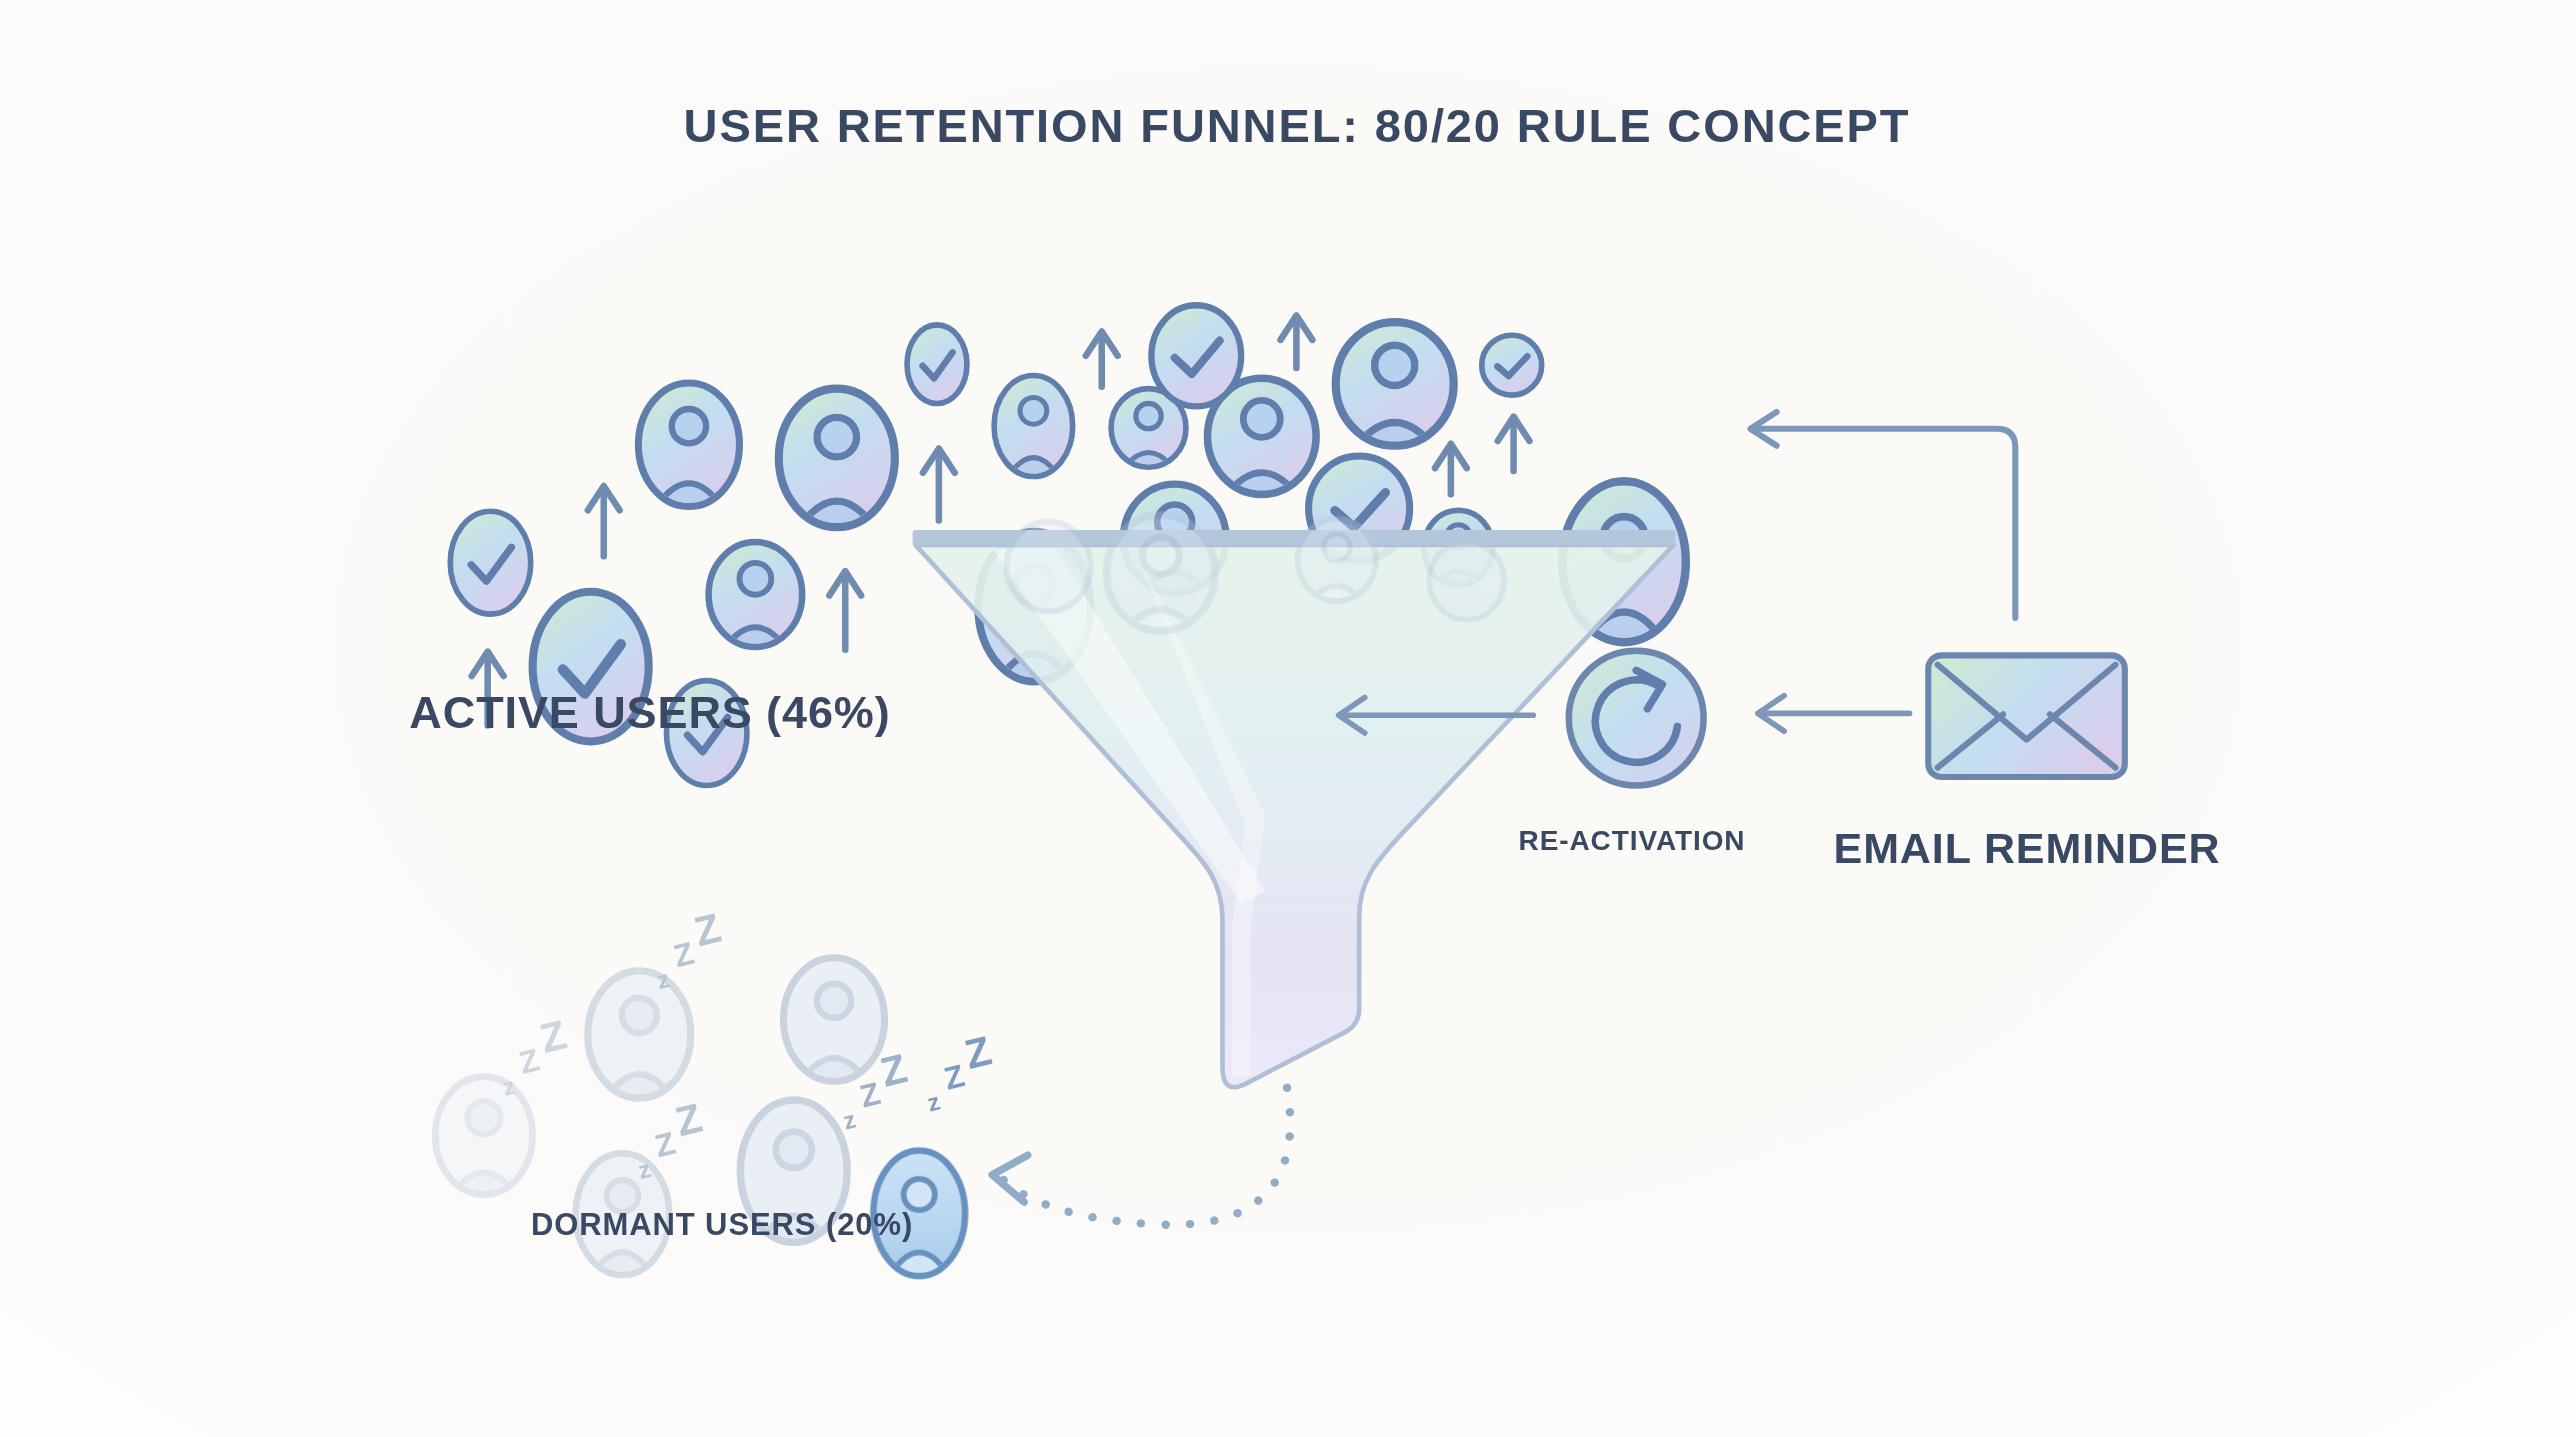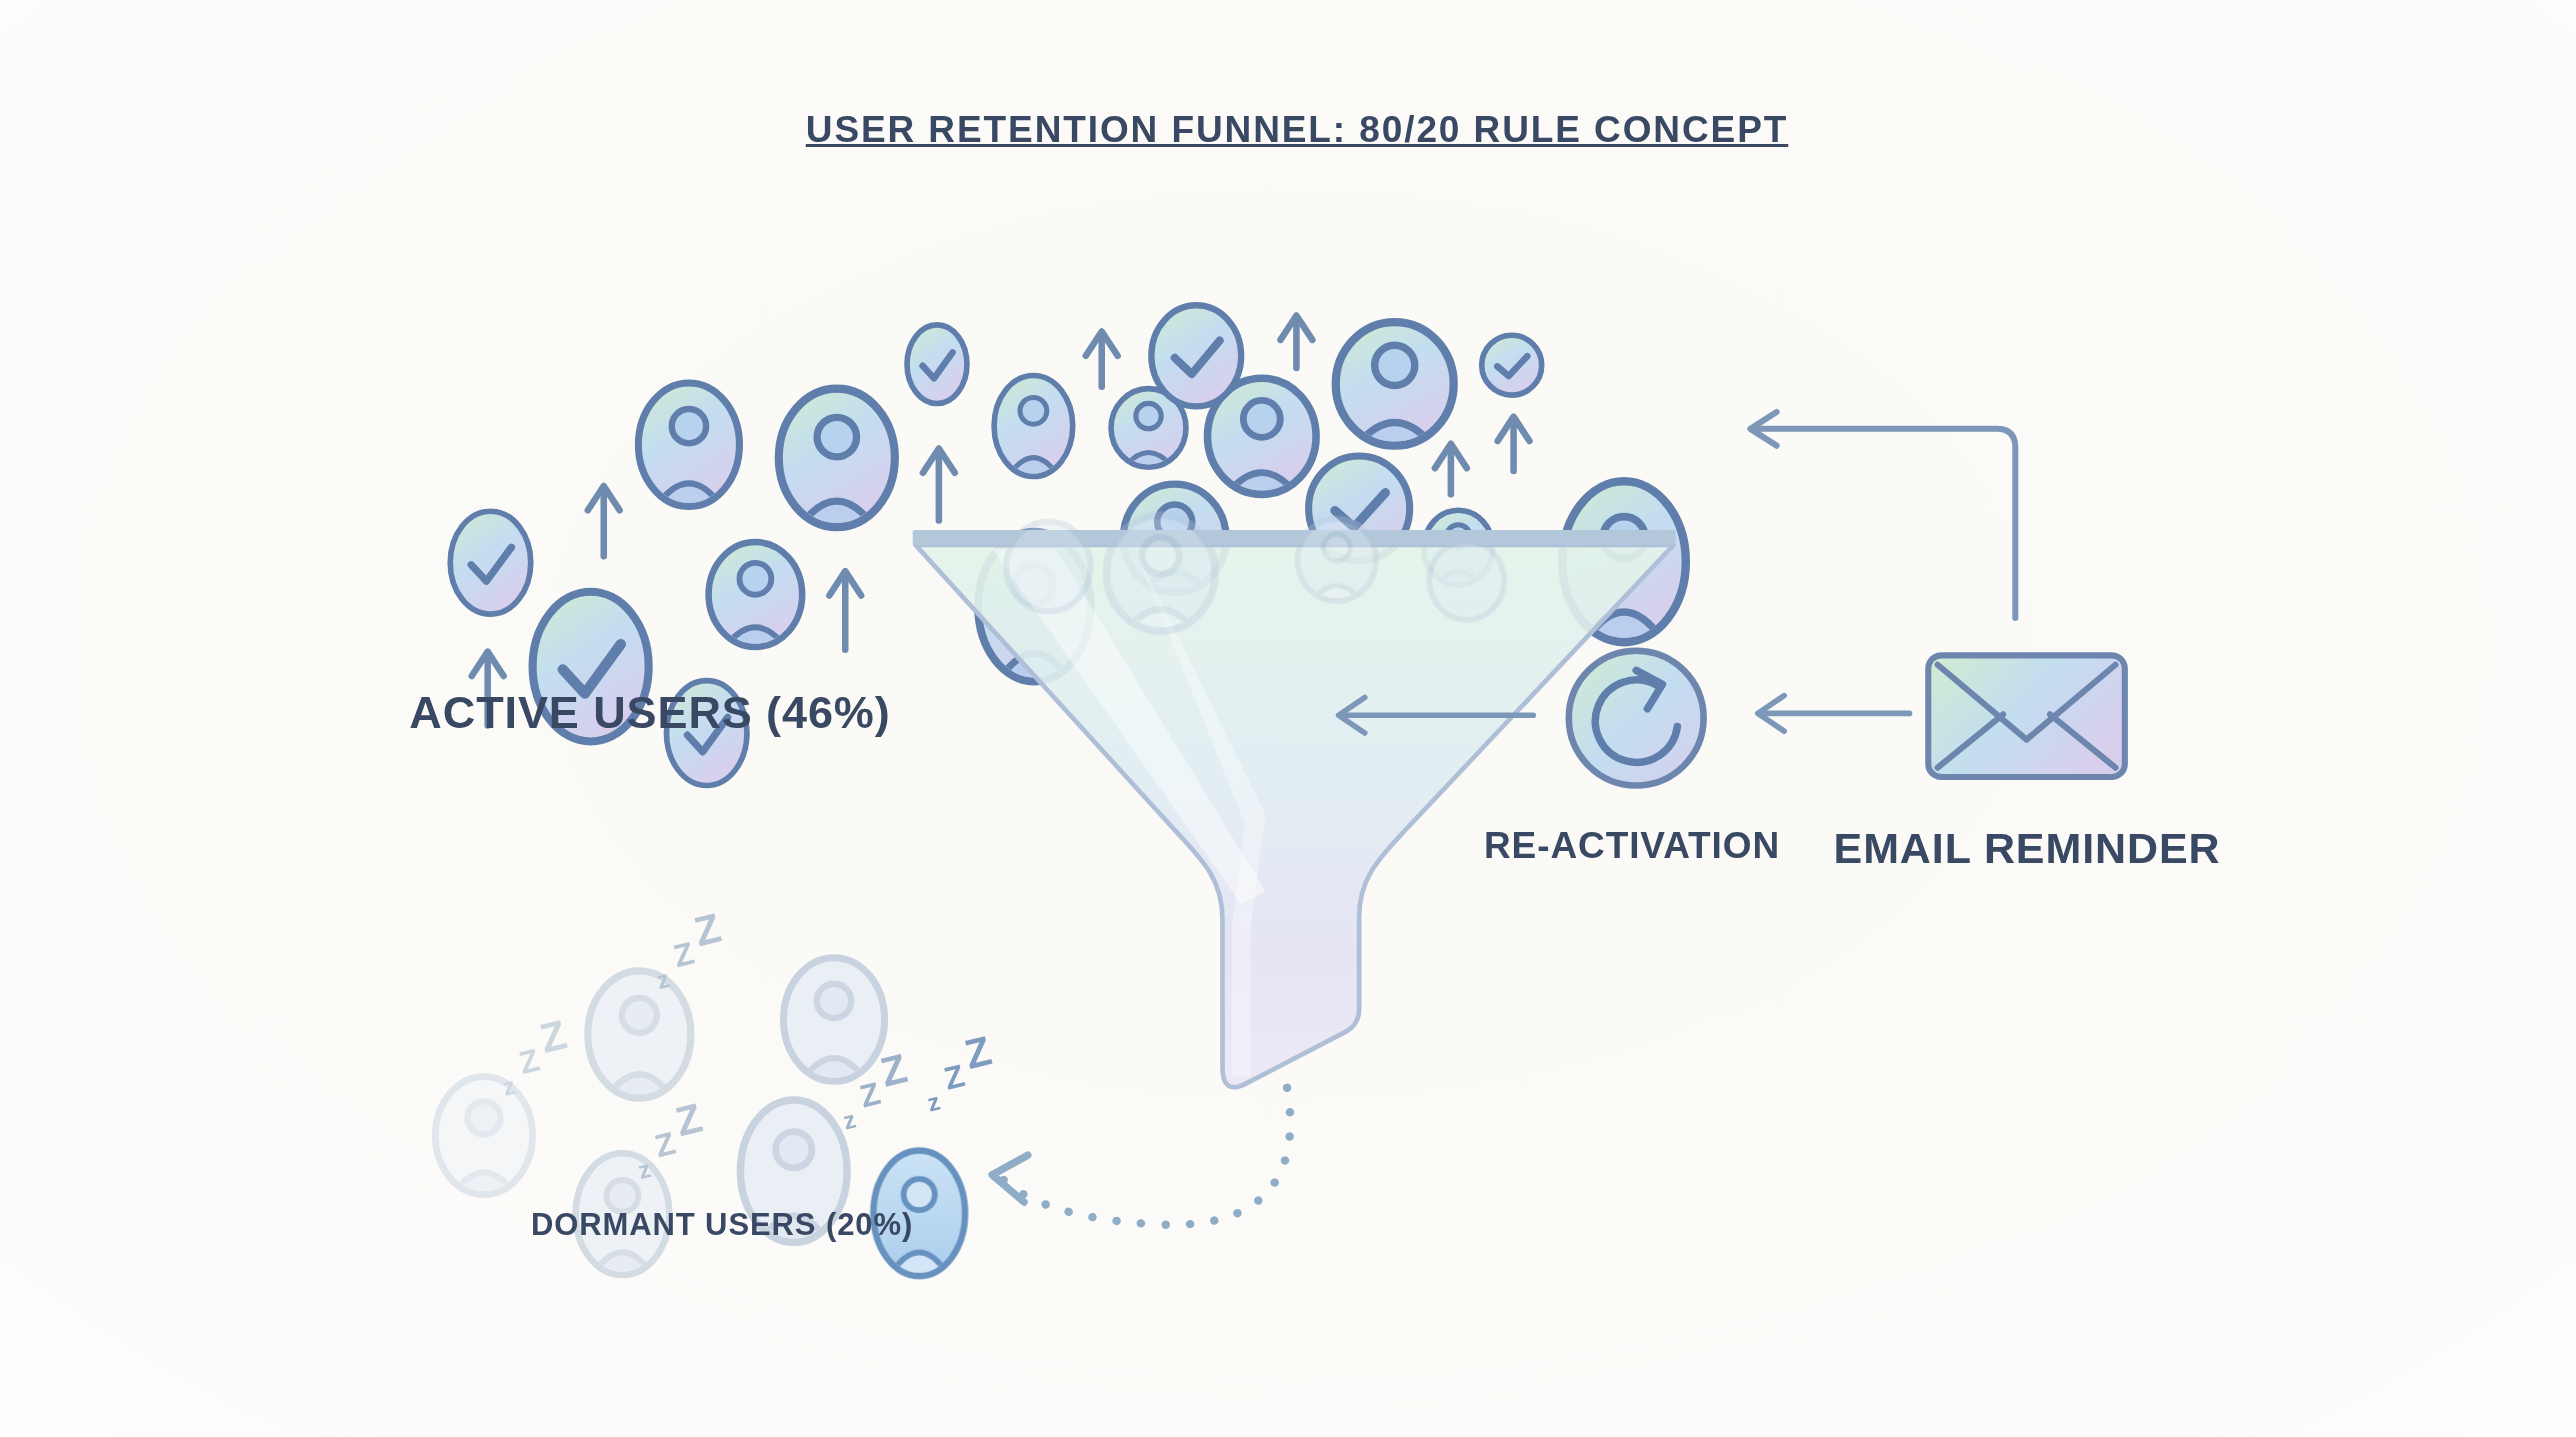--- a/index.html
+++ b/index.html
@@ -8,24 +8,24 @@
     background:#fbfaf7;
     font-family:"Liberation Sans", sans-serif;
   }
   .stage{position:relative;width:2576px;height:1438px;background:
     radial-gradient(ellipse at 50% 45%, #fbf9f5 0%, #fcfbf9 70%, #fdfdfd 100%);}
   .stage svg{position:absolute;left:0;top:0;}
   .lbl{
     position:absolute;transform:translateX(-50%);
     font-weight:700;color:#3a4963;white-space:nowrap;letter-spacing:0.9px;line-height:1;
   }
-  .title{left:1297px;top:111px;font-size:37px;letter-spacing:1.9px;text-decoration:underline;}
+  .title{left:1297px;top:102px;font-size:47px;letter-spacing:1.9px;}
   .lbl-active{left:650px;top:690px;font-size:45px;}
   .lbl-dormant{left:722px;top:1209px;font-size:31px;}
-  .lbl-react{left:1632px;top:827px;font-size:37px;}
+  .lbl-react{left:1632px;top:827px;font-size:28px;}
   .lbl-email{left:2027px;top:827px;font-size:43px;text-align:center;}
 </style>
 </head>
 <body>
 
 <div class="stage">
   <svg id="diagram" width="2576" height="1438" viewBox="0 0 2752 1536">
       <defs>
         <linearGradient id="avGrad" x1="0" y1="0" x2="0.55" y2="1">
           <stop offset="0" stop-color="#d0eccf"></stop>

